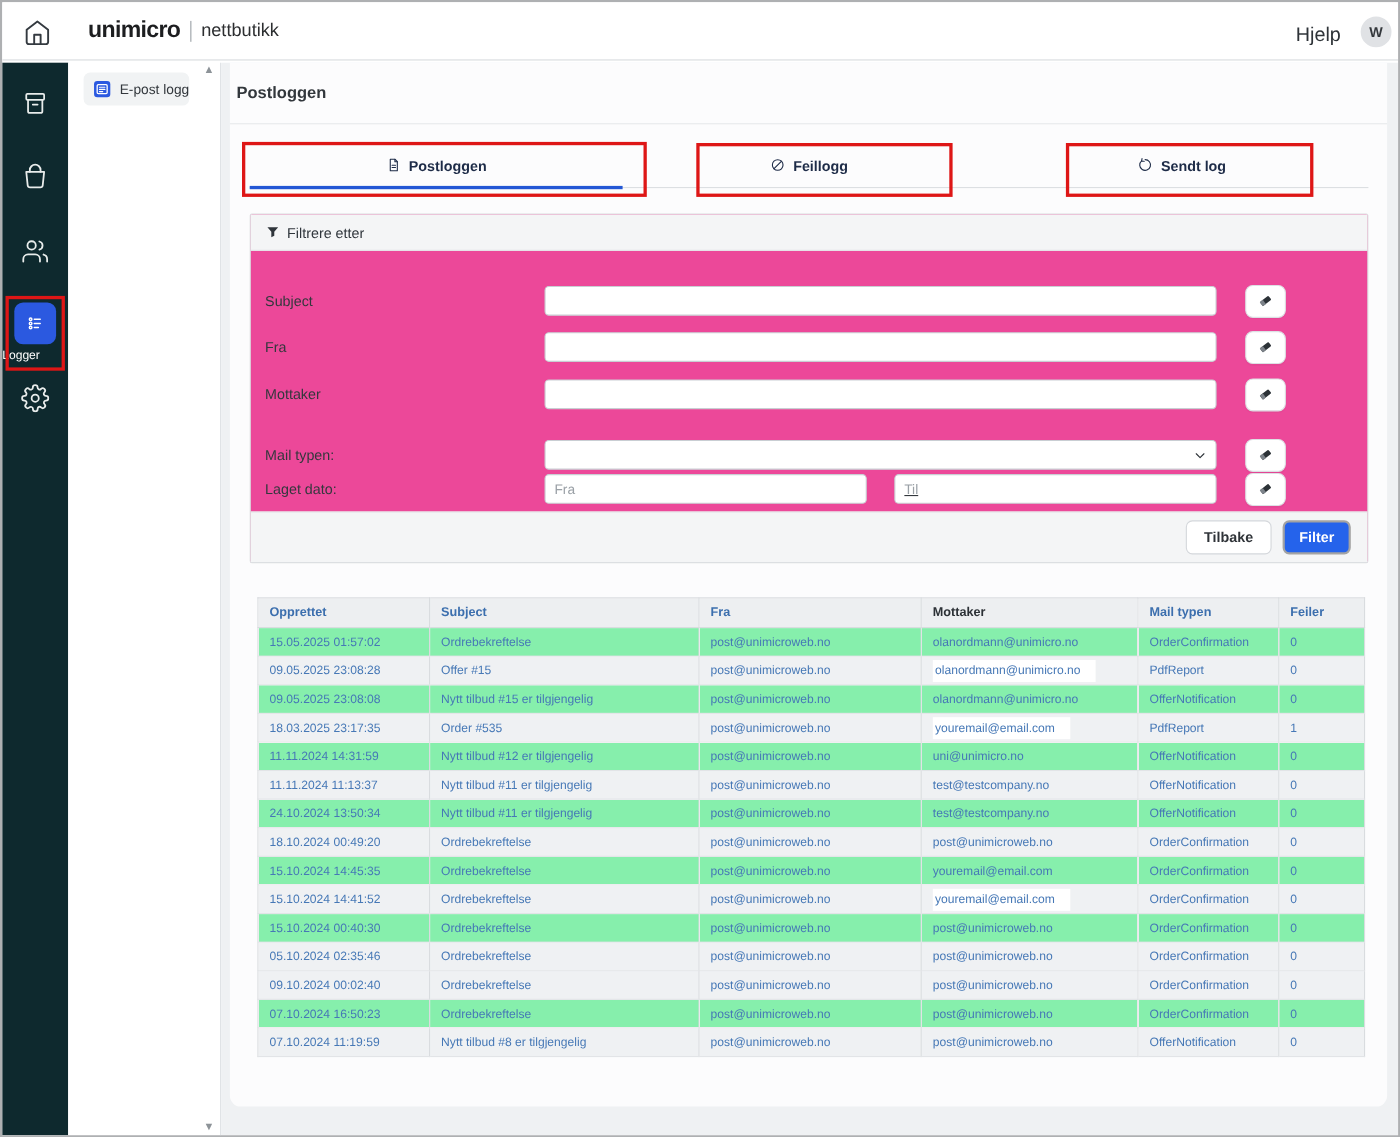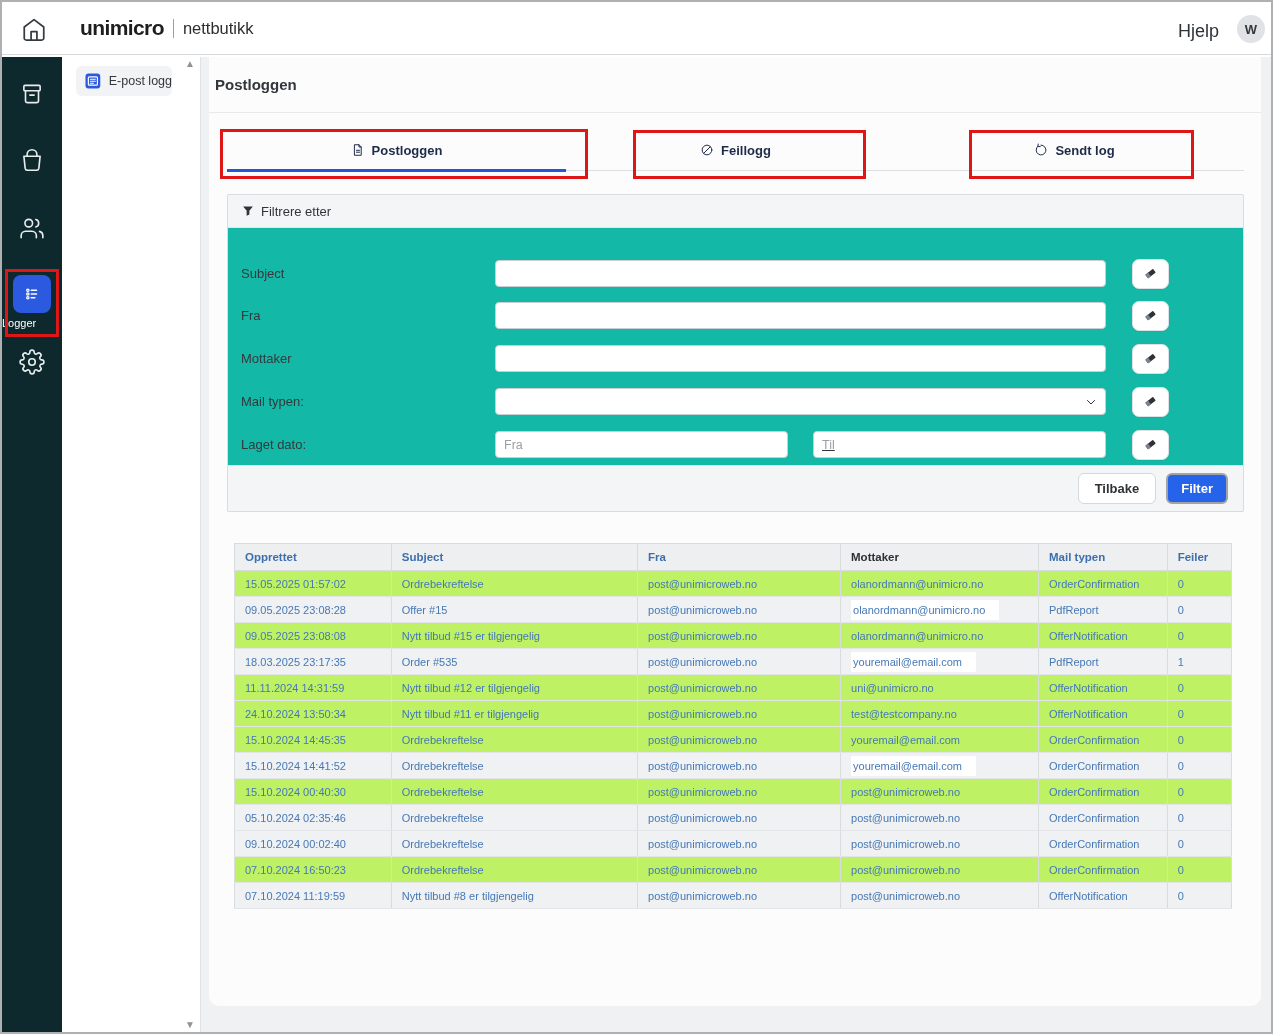--- a/index.html
+++ b/index.html
@@ -43,21 +43,21 @@
   .tab { flex:1; display:flex; align-items:center; justify-content:center; gap:7px; font-size:13px; font-weight:600; color:#1d2b47; cursor:pointer; position:relative; }
   .tab.active::after { content:""; position:absolute; left:0; right:0; bottom:-2px; height:3px; background:#2357d5; }
   .tab svg { stroke:#1d2b47; fill:none; stroke-width:1.7; stroke-linecap:round; stroke-linejoin:round; }
 
   .red-box { position:absolute; border:3px solid #de1616; pointer-events:none; z-index:5; }
   .rb1 { left:11px; top:72px; width:368px; height:50px; }
   .rb2 { left:424px; top:73px; width:233px; height:49px; }
   .rb3 { left:760px; top:73px; width:225px; height:49px; }
 
   
-  .filter-card { position:absolute; left:18px; top:137px; width:1017px; height:318px; background:#14b8a6; border:1px solid #dadde0; border-radius:2px; }
+  .filter-card { position:absolute; left:18px; top:137px; width:1017px; height:318px; background:#ec4899; border:1px solid #dadde0; border-radius:2px; }
   .filter-head { height:33px; background:#f4f5f6; border-bottom:1px solid #e3e5e8; display:flex; align-items:center; padding-left:14px; gap:7px; font-size:13px; color:#2f353b; }
   .filter-body { position:relative; height:238px; }
   .f-row { position:absolute; left:0; width:100%; height:27px; display:flex; align-items:center; }
   .f-row .f-label { position:absolute; left:13px; font-size:13px; color:#33383d; }
   .f-input { position:absolute; left:267px; width:611px; height:27px; border:1px solid #c9ced3; border-radius:4px; background:#fff; font-size:12.5px; color:#33383d; padding:0 8px; font-family:inherit; }
   .select-wrap { position:absolute; left:267px; width:611px; height:27px; }
   .select-wrap .f-input { left:0; width:100%; }
   .select-wrap svg { position:absolute; right:9px; top:8px; pointer-events:none; stroke:#2c3237; fill:none; stroke-width:2; stroke-linecap:round; stroke-linejoin:round; }
   .date-from { left:267px; width:293px; }
   .date-to { left:585px; width:293px;text-decoration:underline; }
@@ -67,24 +67,24 @@
   .btn-secondary { height:31px; padding:0 16px; background:#fff; border:1px solid #d4d7db; border-radius:6px; font-size:13px; font-weight:600; color:#2f3338; cursor:pointer; font-family:inherit; }
   .btn-primary { height:31px; padding:0 13px; background:#2563eb; border:2px solid #a3a3a3; border-radius:6px; font-size:13px; font-weight:600; color:#fff; cursor:pointer; font-family:inherit; }
 
   
   .log-table { position:absolute; left:25px; top:486px; width:998px; border-collapse:collapse; table-layout:fixed; font-size:11px;border-radius:20px; }
   .log-table th, .log-table td { border:1px solid #d9dcdf; height:26px; padding:0 0 0 10px; text-align:left; white-space:nowrap; overflow:hidden; }
   .log-table th { background:#edeff1; color:#3c6fae; font-weight:700; font-size:11.5px; height:27px; }
   .log-table th.dark { color:#2c3136; }
   .log-table td { color:#4678b6; border-top:1px solid #e2e4e7; border-bottom:1px solid #e2e4e7; }
   .log-table tr.even td { background:#eff1f3; }
-  .log-table tr.odd td { background:#bef264; }
+  .log-table tr.odd td { background:#86efac; }
   .log-table td span.hl { background:#fff; padding:4px 14px 4px 2px; }
   .col-opprettet{width:156px} .col-subject{width:245px} .col-fra{width:202px}
-  .col-mottaker{width:197px} .col-mailtypen{width:128px} .col-feiler{width:64px}
+  .col-mottaker{width:197px} .col-mailtypen{width:128px} .col-feiler{width:78px}
 </style>
 </head>
 <body>
 
 <div class="screen">
 
   <div class="topbar">
     <div class="home-btn">
       <svg width="26" height="26" viewBox="0 0 24 24" fill="none" stroke="#343a40" stroke-width="1.6" stroke-linecap="round" stroke-linejoin="round">
         <path d="M3 9.2l9-6.8 9 6.8v10.3a1.8 1.8 0 0 1-1.8 1.8H4.8A1.8 1.8 0 0 1 3 19.5z"></path>
@@ -225,21 +225,21 @@
             <input class="f-input" type="text" style="">
             <button class="eraser-btn">
               <svg width="15" height="15" viewBox="0 0 20 20">
                 <g transform="rotate(-38 10 10)">
                   <rect x="3.5" y="7" width="13" height="6.2" rx="1.2" fill="#2c3237"></rect>
                   <rect x="3.5" y="7" width="4.6" height="6.2" fill="#7d838a"></rect>
                 </g>
               </svg>
             </button>
           </div>
-          <div class="f-row" style="top:160px;">
+          <div class="f-row" style="top:172px;">
             <span class="f-label">Mail typen:</span>
             <div class="select-wrap">
               <input class="f-input" type="text" readonly="" style="">
               <svg width="12" height="12" viewBox="0 0 24 24">
                 <polyline points="5 9 12 16 19 9"></polyline>
               </svg>
             </div>
             <button class="eraser-btn">
               <svg width="15" height="15" viewBox="0 0 20 20">
                 <g transform="rotate(-38 10 10)">
@@ -314,28 +314,44 @@
               <td><span>1</span></td>
             </tr>
             <tr class="odd">
               <td><span>11.11.2024 14:31:59</span></td>
               <td><span>Nytt tilbud #12 er tilgjengelig</span></td>
               <td><span>post@unimicroweb.no</span></td>
               <td><span>uni@unimicro.no</span></td>
               <td><span>OfferNotification</span></td>
               <td><span>0</span></td>
             </tr>
+            <tr class="even">
+              <td><span>11.11.2024 11:13:37</span></td>
+              <td><span>Nytt tilbud #11 er tilgjengelig</span></td>
+              <td><span>post@unimicroweb.no</span></td>
+              <td><span>test@testcompany.no</span></td>
+              <td><span>OfferNotification</span></td>
+              <td><span>0</span></td>
+            </tr>
             <tr class="odd">
               <td><span>24.10.2024 13:50:34</span></td>
               <td><span>Nytt tilbud #11 er tilgjengelig</span></td>
               <td><span>post@unimicroweb.no</span></td>
               <td><span>test@testcompany.no</span></td>
               <td><span>OfferNotification</span></td>
               <td><span>0</span></td>
             </tr>
+            <tr class="even">
+              <td><span>18.10.2024 00:49:20</span></td>
+              <td><span>Ordrebekreftelse</span></td>
+              <td><span>post@unimicroweb.no</span></td>
+              <td><span>post@unimicroweb.no</span></td>
+              <td><span>OrderConfirmation</span></td>
+              <td><span>0</span></td>
+            </tr>
             <tr class="odd">
               <td><span>15.10.2024 14:45:35</span></td>
               <td><span>Ordrebekreftelse</span></td>
               <td><span>post@unimicroweb.no</span></td>
               <td><span>youremail@email.com</span></td>
               <td><span>OrderConfirmation</span></td>
               <td><span>0</span></td>
             </tr>
             <tr class="even">
               <td><span>15.10.2024 14:41:52</span></td>

